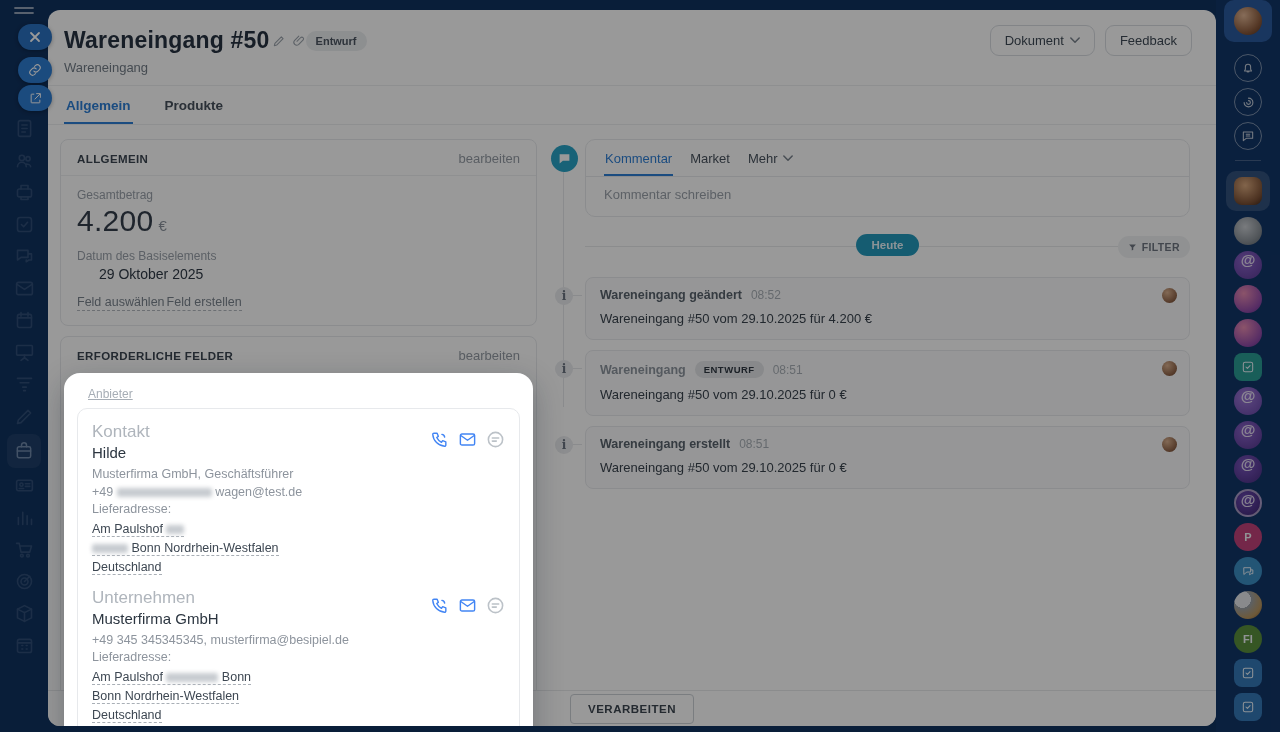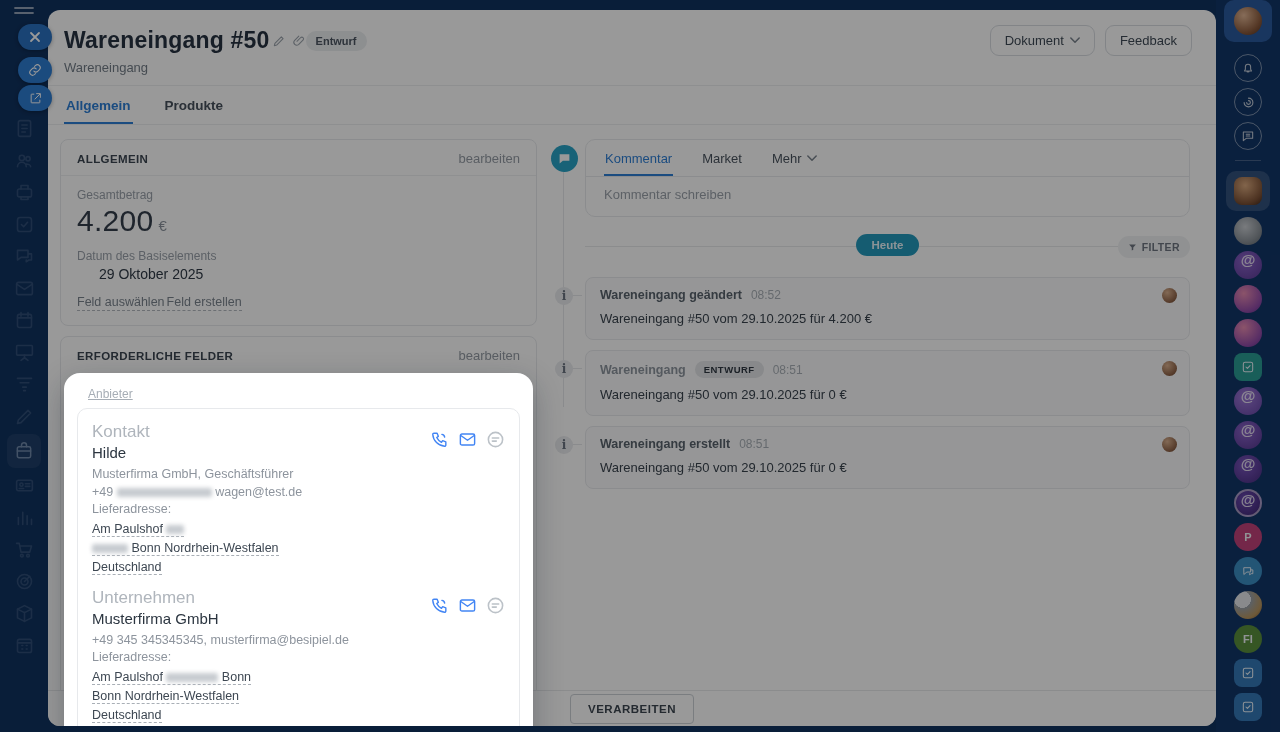--- a/index.html
+++ b/index.html
@@ -85,21 +85,21 @@
                border-bottom:1px dashed #a9afb6; margin-top:4px; cursor:pointer; }
   .redact { display:inline-block; height:9px; border-radius:2px; background:#c7cbd0; filter:blur(2px); vertical-align:middle; }
   .blk2 { margin-top:13px; }
 
   
   .right-col { flex:1; margin-left:48px; margin-right:0; position:relative; }
   .right-col::before { content:""; position:absolute; left:-22px; top:20px; height:248px; width:1px; background:#e6e8eb; }
   .comment-panel { position:relative; border:1px solid #e8eaed; border-radius:10px; background:#fff; }
   .bubble-badge { position:absolute; left:-35px; top:5px; width:27px; height:27px; border-radius:50%;
                   background:#29a3c6; color:#fff; display:flex; align-items:center; justify-content:center; z-index:2; }
-  .c-tabs { display:flex; gap:28px; padding:0 18px; border-bottom:1px solid #e8eaed; }
+  .c-tabs { display:flex; gap:16px; padding:0 18px; border-bottom:1px solid #e8eaed; }
   .c-tab { padding:11px 1px 8px; font-size:13px; color:#49535e; border-bottom:2px solid transparent; cursor:pointer; display:flex; align-items:center; gap:5px; }
   .c-tab.active { color:#2e7fd6; border-bottom-color:#2e7fd6; }
   .chev { color:#7b848e; }
   .comment-input { width:100%; border:0; outline:none; font-family:inherit; font-size:13px; color:#39434e; padding:10px 18px 14px; background:transparent; }
   .comment-input::placeholder { color:#9ba2ab; }
 
   .heute-row { position:relative; margin:20px 0 22px; height:18px; }
   .heute-row .hline { position:absolute; left:0; right:0; top:9px; height:1px; background:#e8eaeb; }
   .heute-pill { position:absolute; left:50%; transform:translateX(-50%); top:-3px; background:#2499bd; color:#e8f6fb;
                 font-size:11.5px; font-weight:bold; padding:5px 16px; border-radius:13px; }

